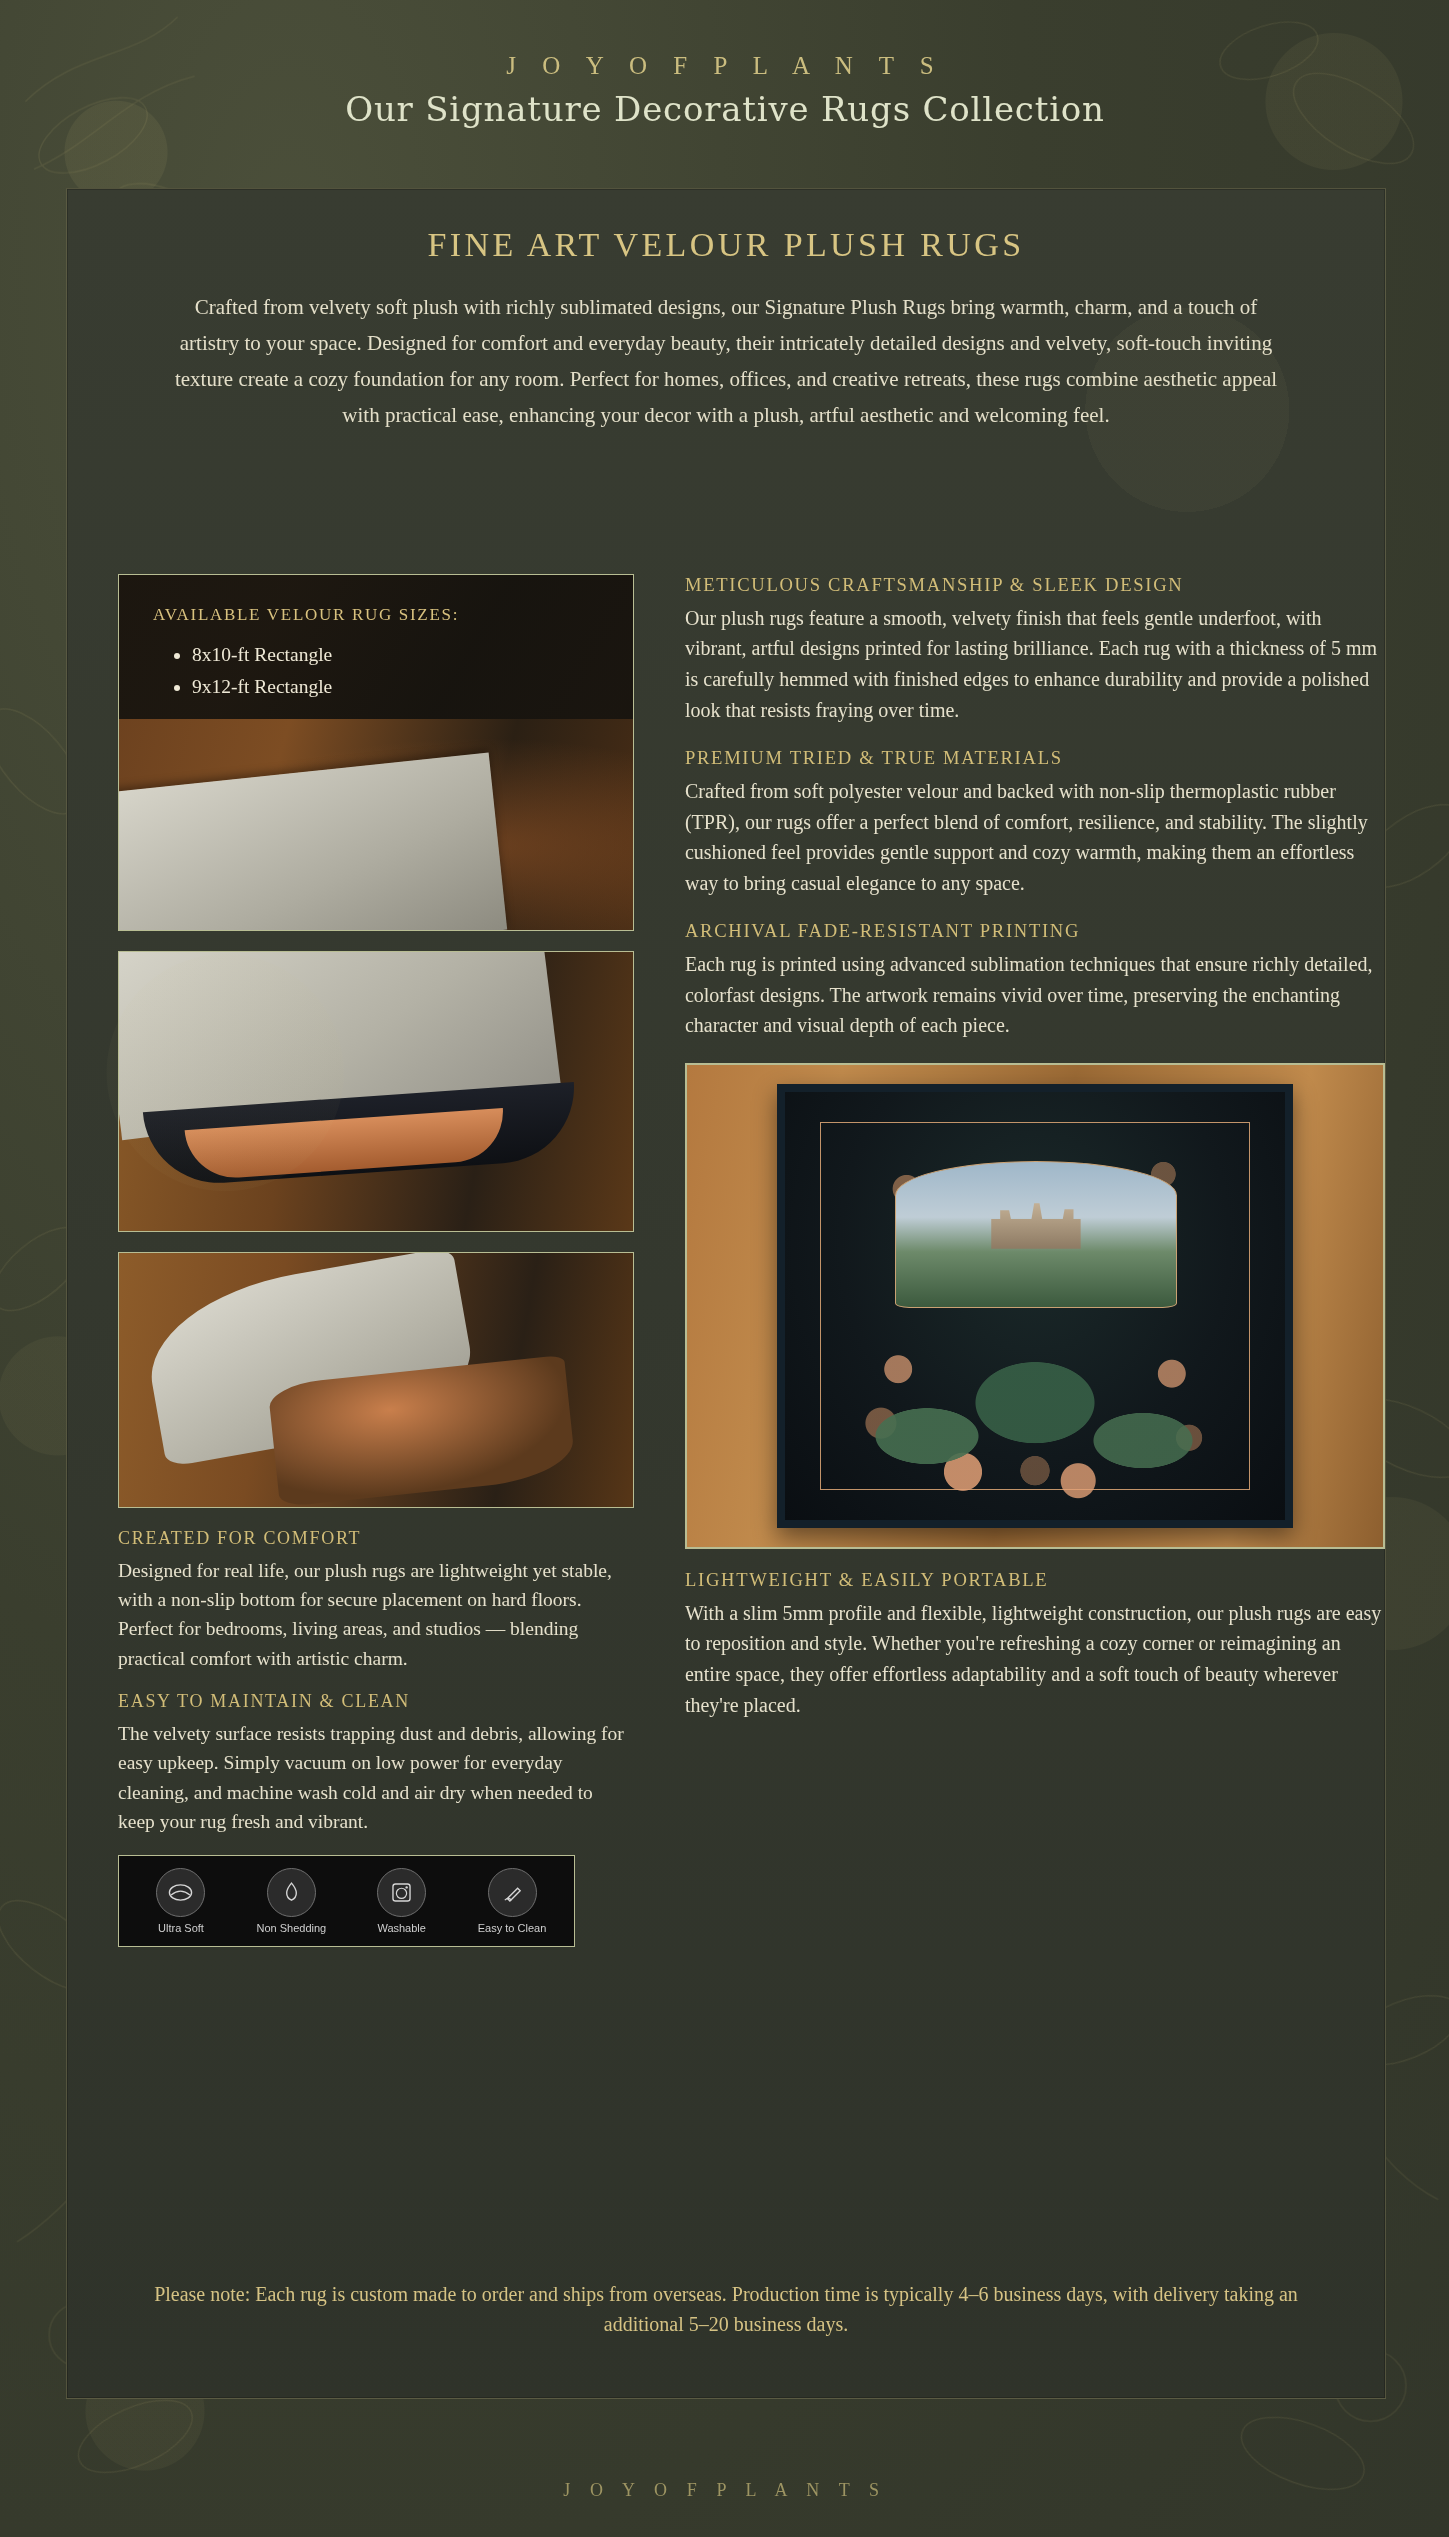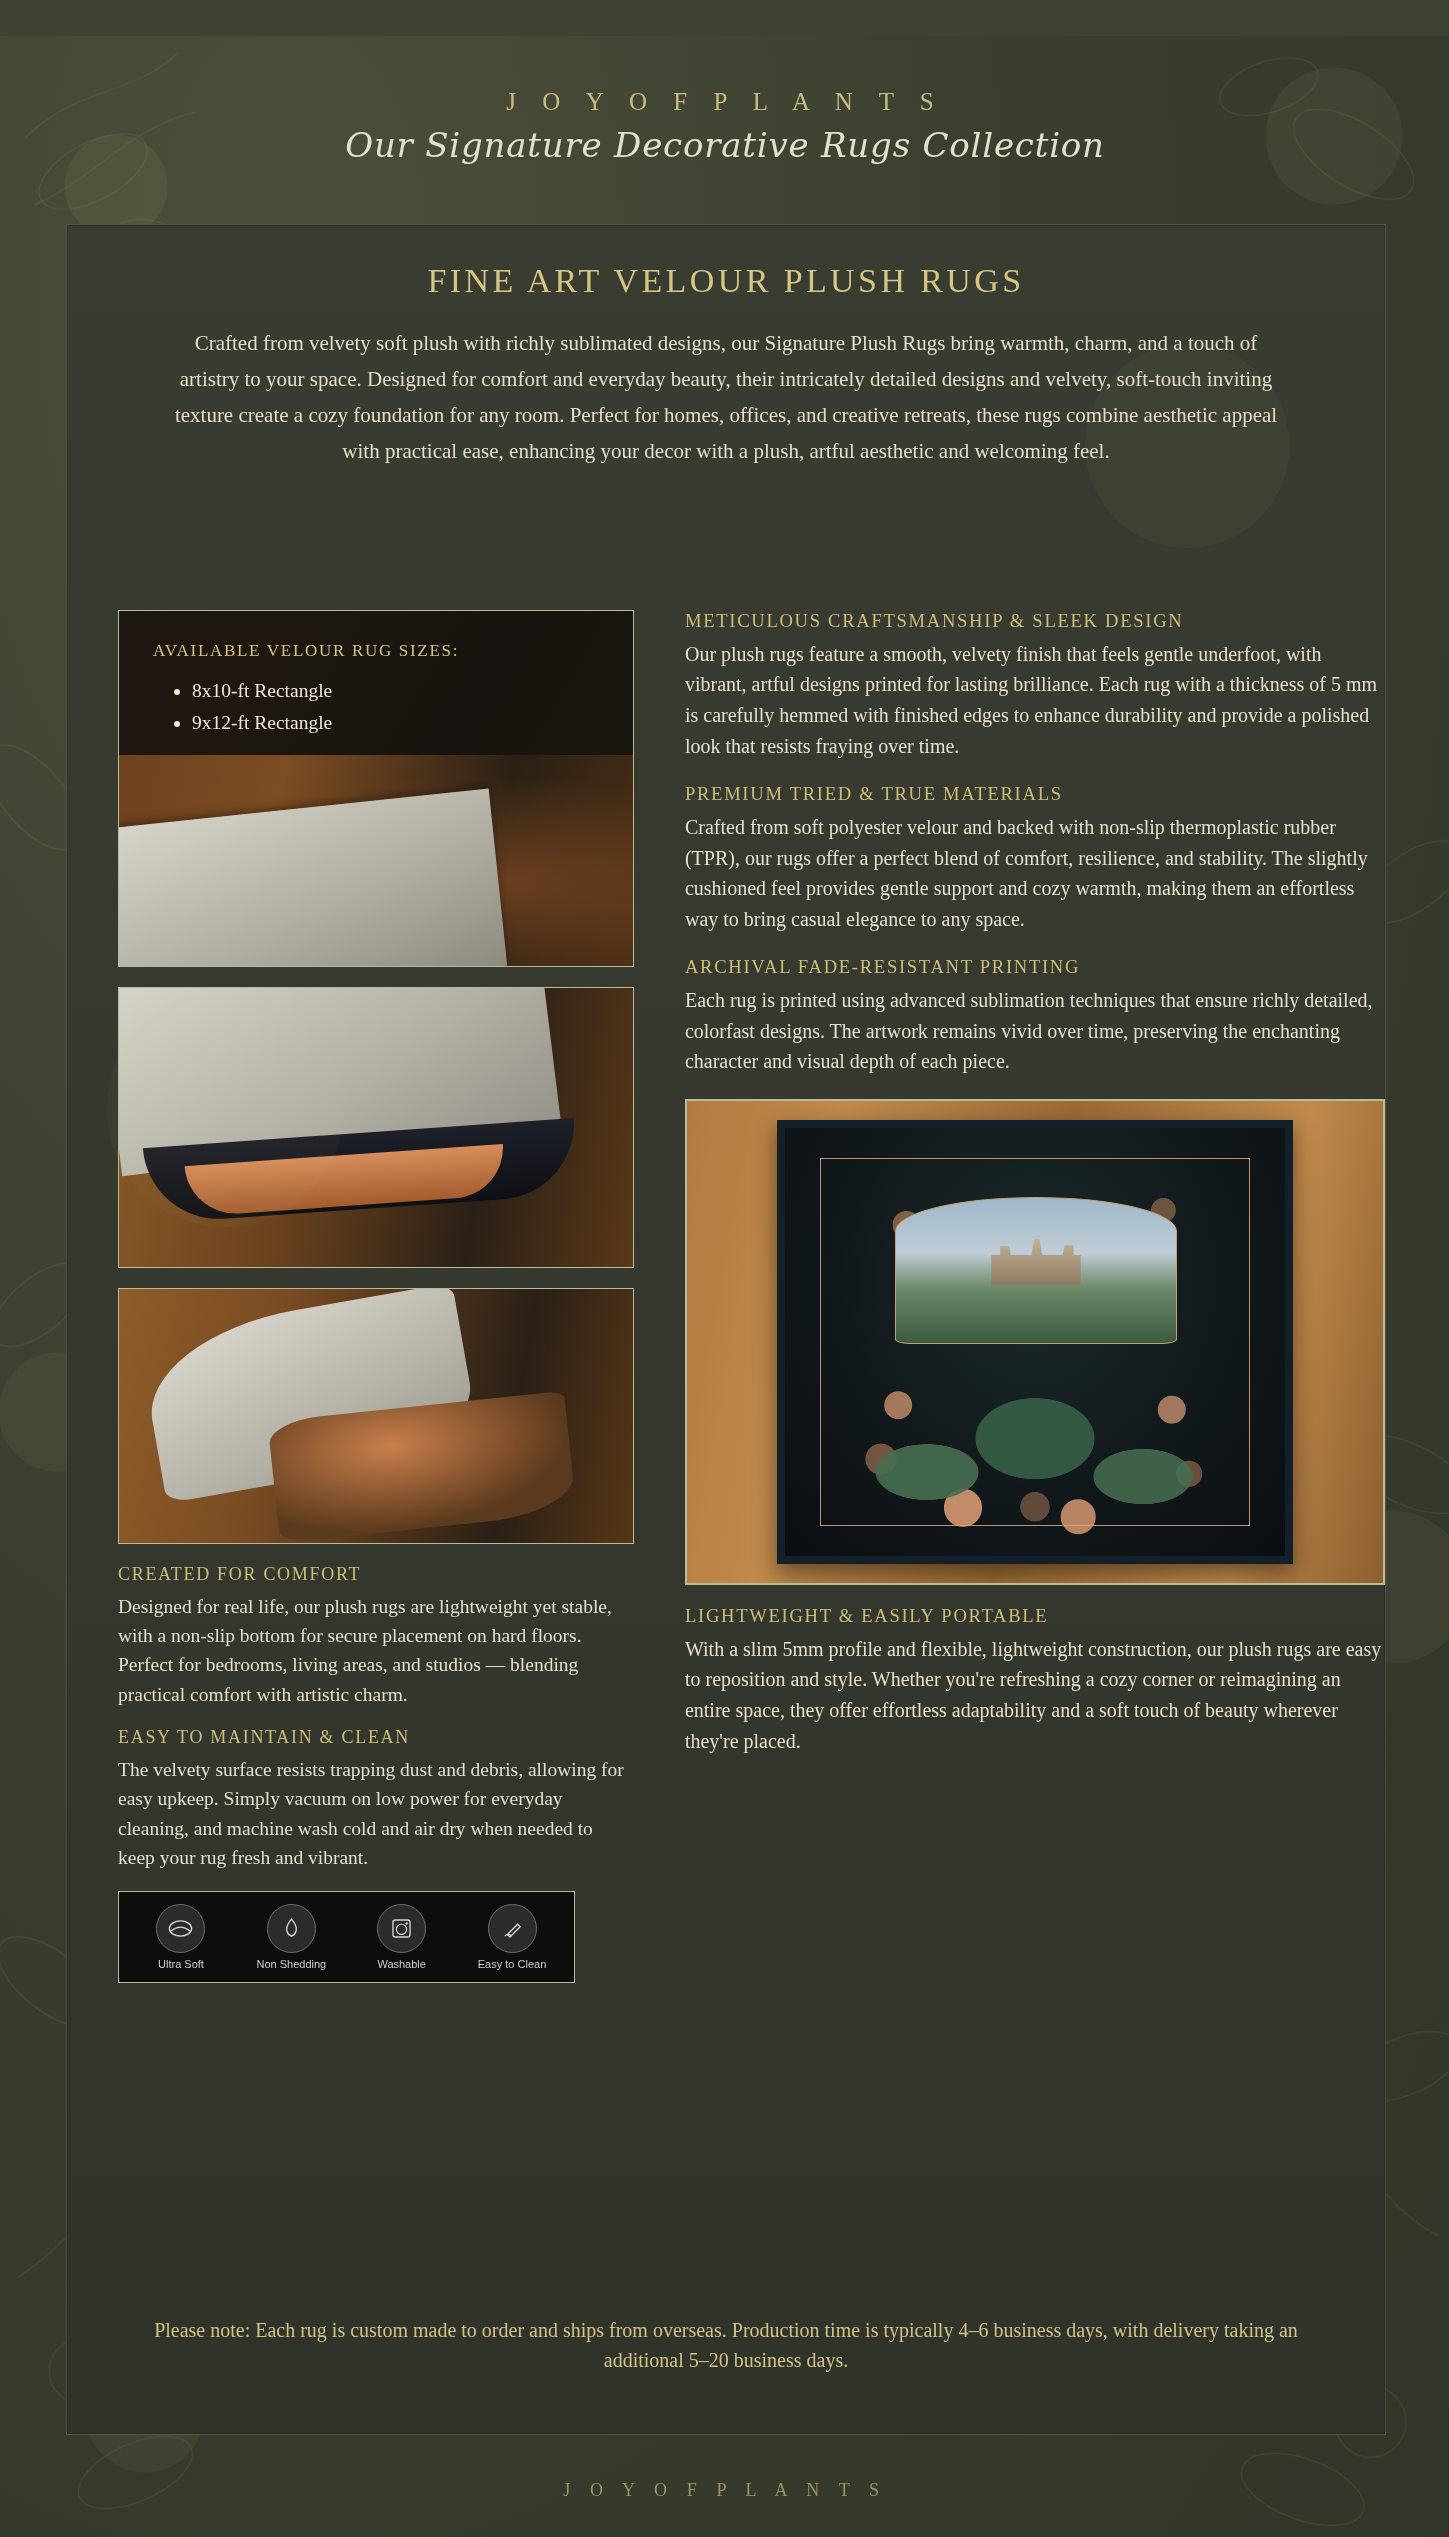--- a/index.html
+++ b/index.html
@@ -15,21 +15,20 @@
     font-family: "Liberation Serif", serif;
     color: #e8e2cf;
   }
 
   
   .page {
     position: absolute;
     inset: 0;
     background:
       radial-gradient(ellipse at 20% 10%, #4b4f3a 0%, #3a3e2e 45%, #32362a 100%);
-    margin-top: 36px;
   }
   .page::before {
     content: "";
     position: absolute;
     inset: 0;
     background-image:
       radial-gradient(circle at 8% 6%, rgba(180,170,110,0.10) 0 51px, transparent 52px),
       radial-gradient(circle at 92% 4%, rgba(180,170,110,0.08) 0 68px, transparent 69px),
       radial-gradient(circle at 4% 55%, rgba(180,170,110,0.07) 0 59px, transparent 60px),
       radial-gradient(circle at 96% 62%, rgba(180,170,110,0.07) 0 76px, transparent 77px),
@@ -58,21 +57,20 @@
   .brand-name {
     font-family: "Liberation Serif", serif;
     font-size: 25px;
     letter-spacing: 10px;
     color: #cbbd7f;
     font-weight: normal;
   }
   .brand-script {
     margin-top: 8.5px;
     font-family: "DejaVu Serif", serif;
-    font-style: italic;
     font-size: 34px;
     color: #dfe3c9;
     letter-spacing: 0.8px;
   }
 
   
   .panel {
     position: absolute;
     top: 188px;
     left: 66px;

